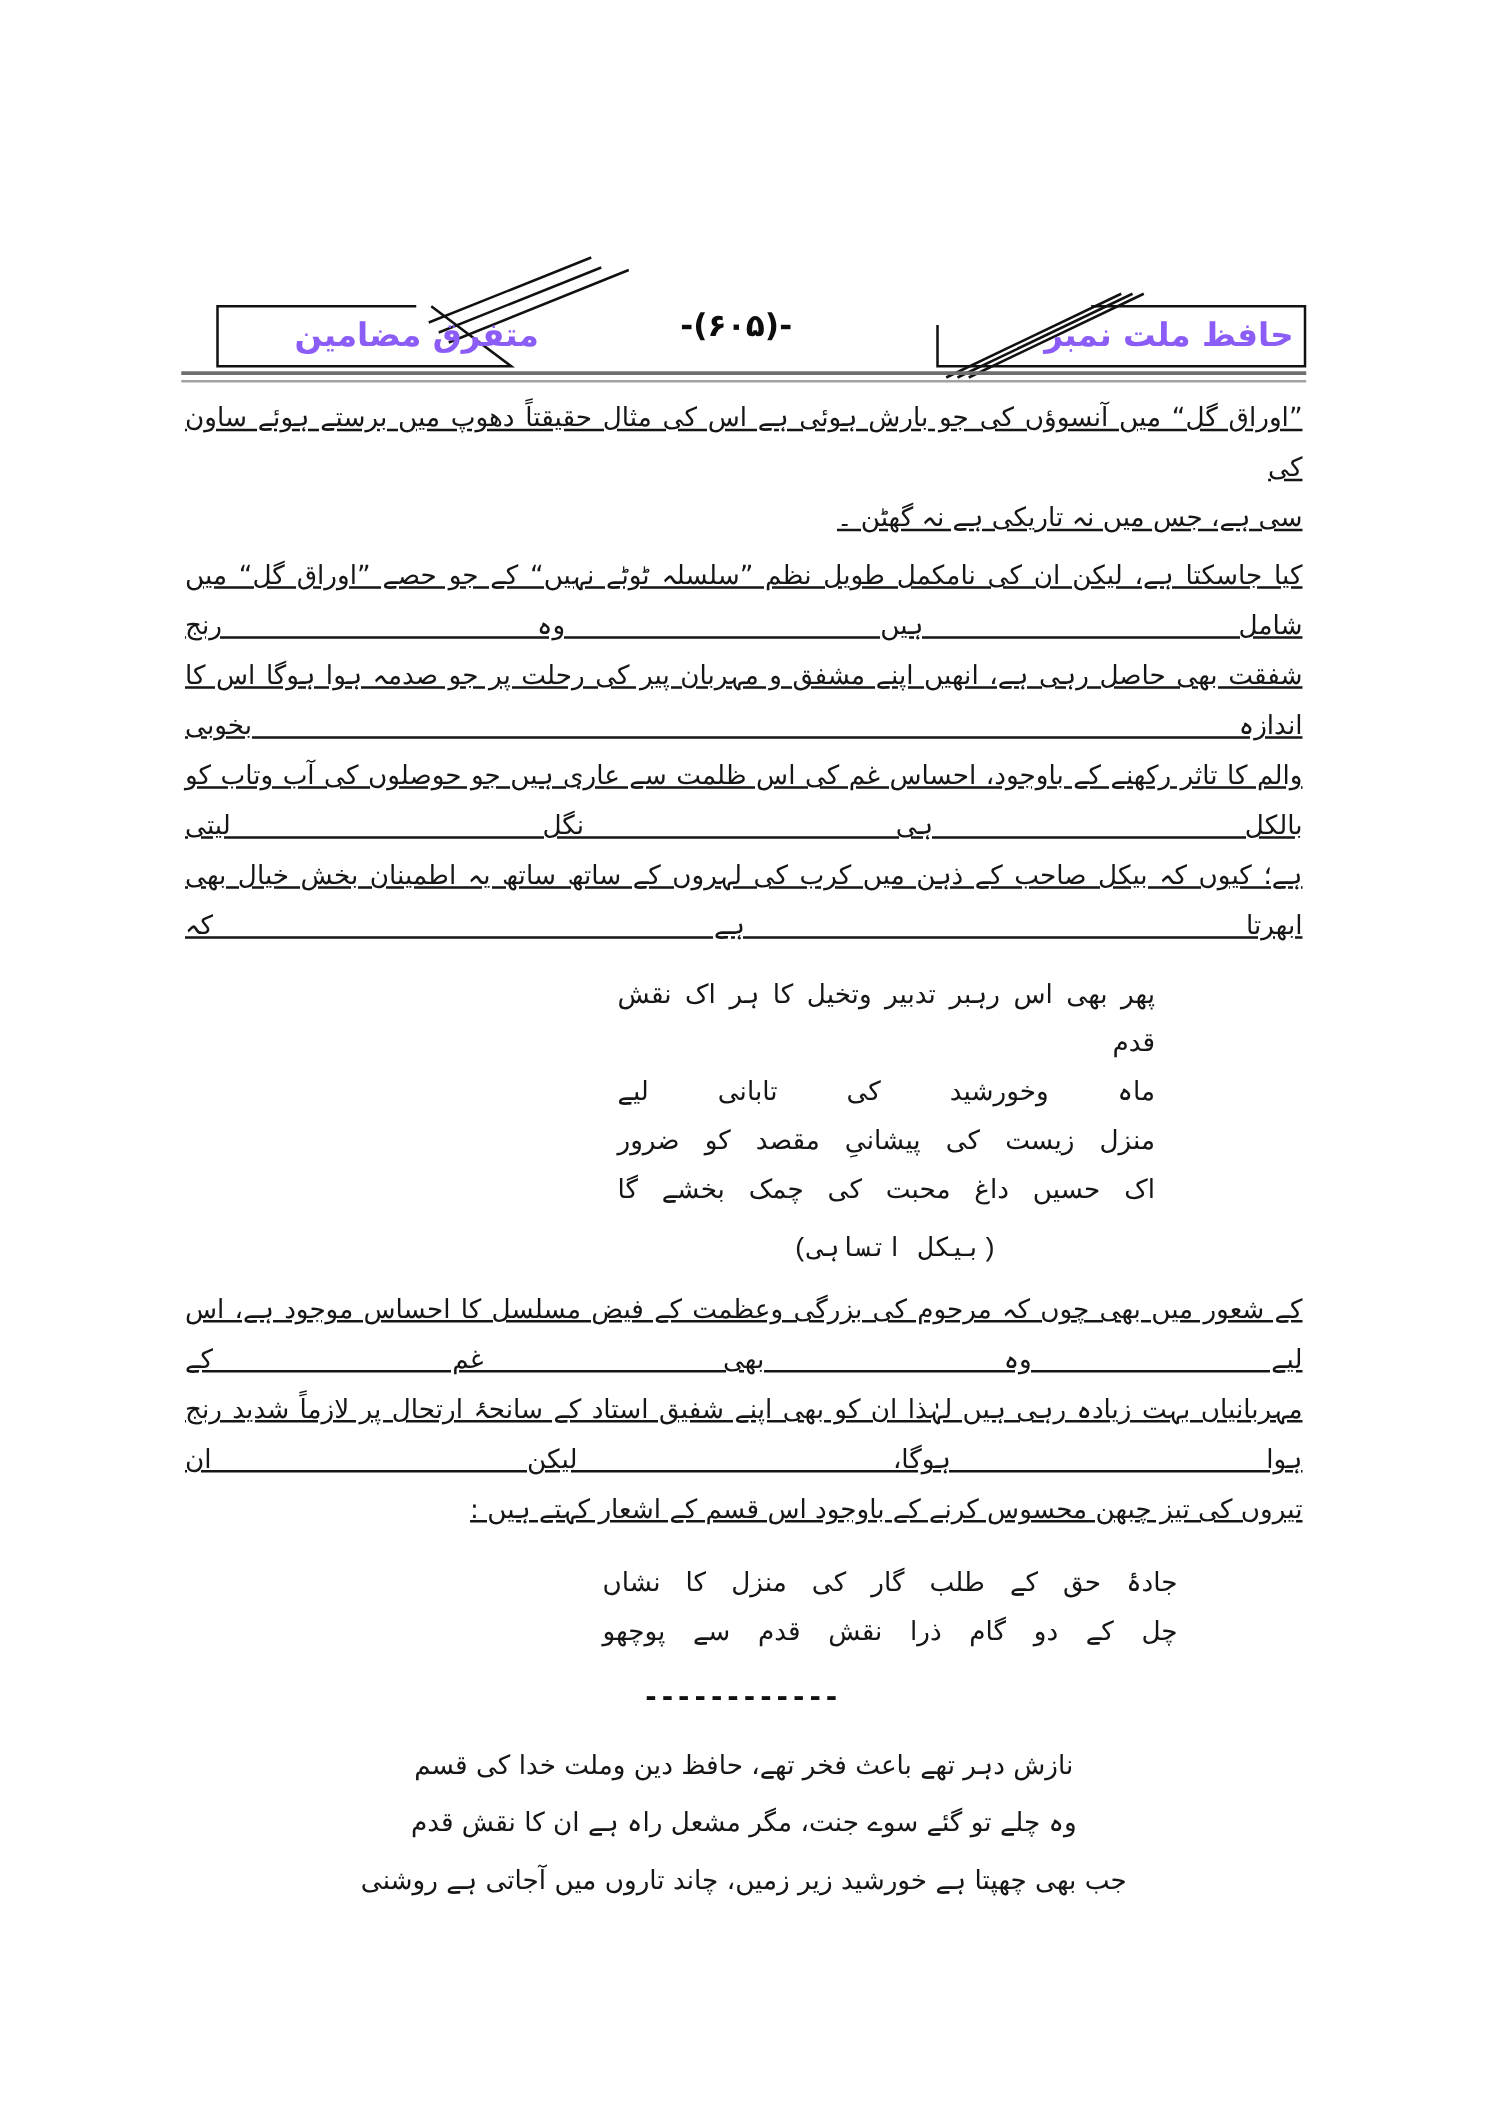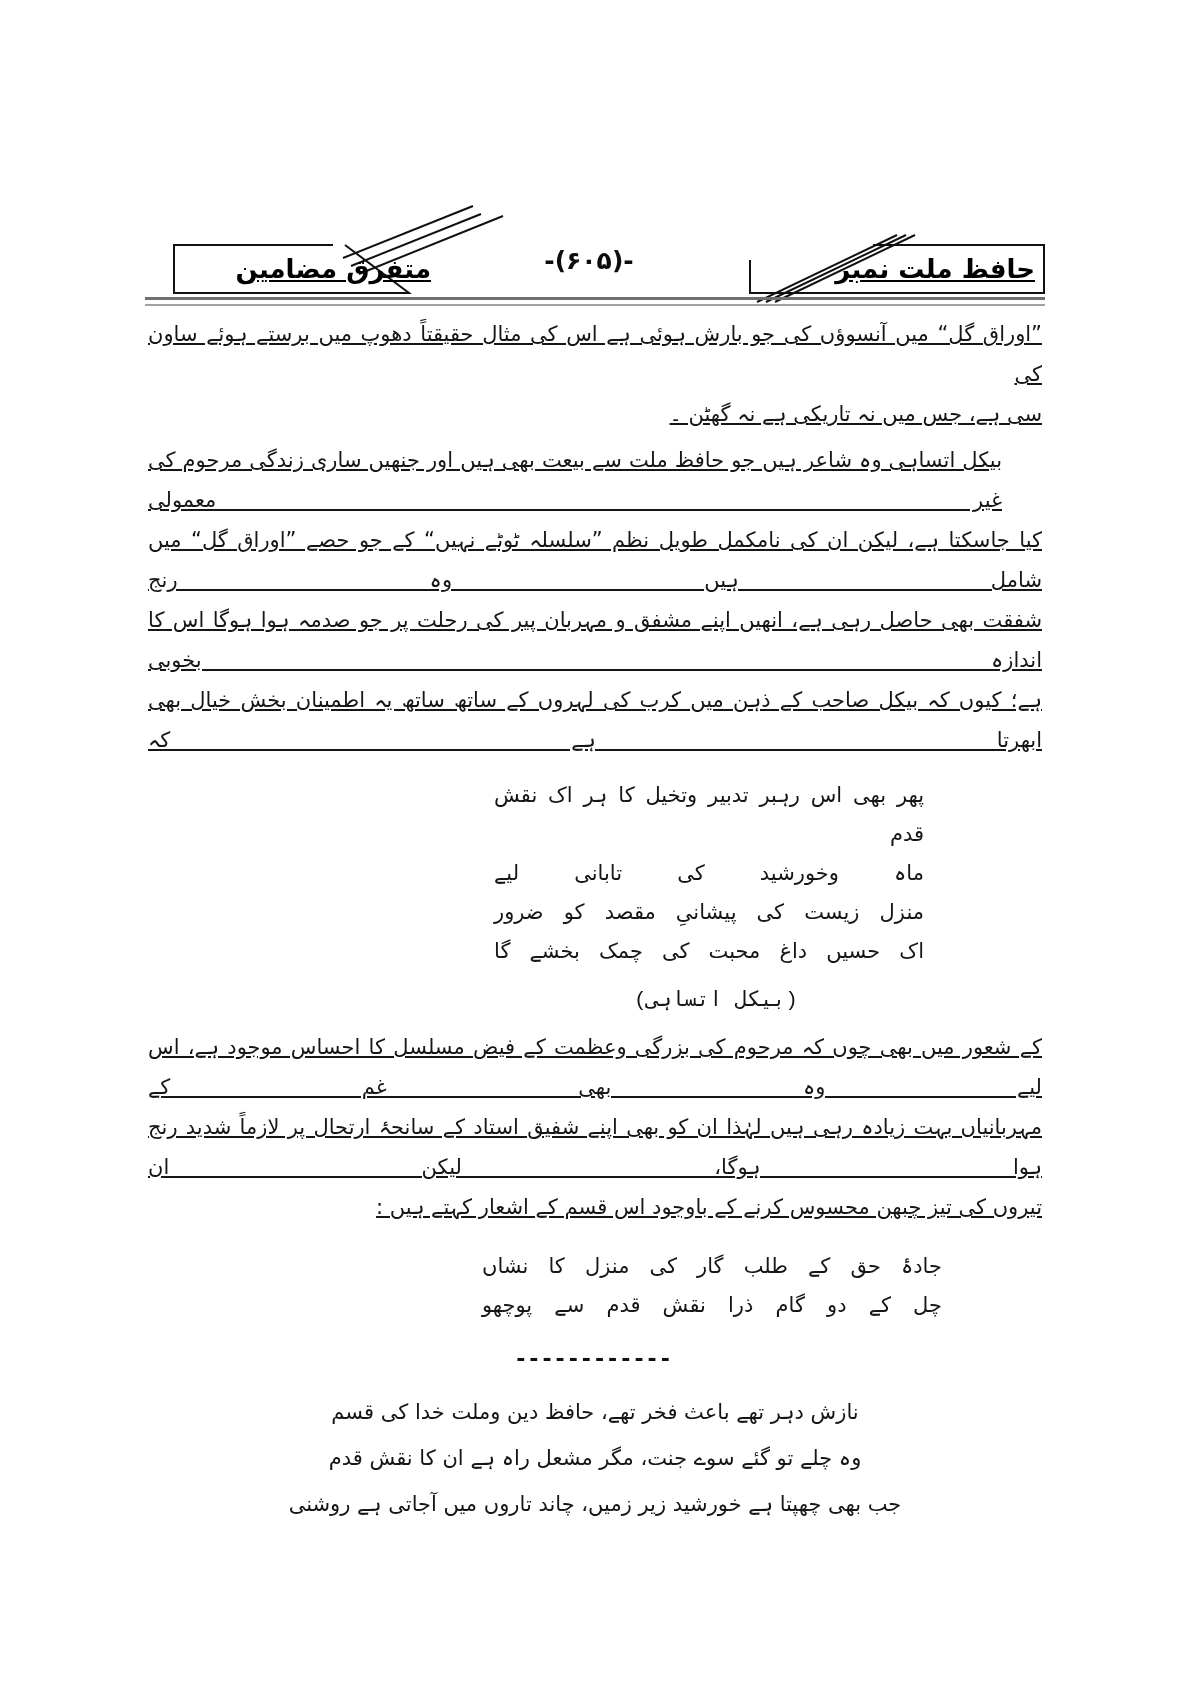--- a/index.html
+++ b/index.html
@@ -12,23 +12,22 @@
     color:#161616;
     direction:rtl;
   }
   
   .header{position:absolute;top:240px;left:145px;width:900px;height:56px;}
   .hbox{position:absolute;top:4px;height:50px;}
   .hbox svg{position:absolute;top:0;left:0;overflow:visible;}
   .hbox-text{
     position:absolute;top:0;left:0;right:0;bottom:0;
     display:flex;align-items:center;
-    font-weight:bold;font-size:26px;color:#000000;
+    font-weight:bold;font-size:26px;color:#8b5cf6;
     white-space:nowrap;
-    text-decoration:underline;
   }
   .hbox-right{right:0;width:296px;}
   .hbox-right .hbox-text{justify-content:flex-start;padding-right:10px;}
   .hbox-left{left:28px;width:272px;}
   .hbox-left .hbox-text{justify-content:flex-start;padding-right:14px;}
   .page-num{
     position:absolute;left:0;right:12px;top:6px;text-align:center;
     font-size:25px;font-weight:bold;color:#0d0d0d;direction:ltr;
   }
   .rule{
@@ -91,23 +90,23 @@
   <div class="rule"></div>
 
   <div class="content">
 
     <div class="para">
       <div class="line">”اوراق گل“ میں آنسوؤں کی جو بارش ہوئی ہے اس کی مثال حقیقتاً دھوپ میں برستے ہوئے ساون کی</div>
       <div class="line end">سی ہے، جس میں نہ تاریکی ہے نہ گھٹن ۔</div>
     </div>
 
     <div class="para">
-      <div class="line indent">بیکل اتساہی وہ شاعر ہیں جو حافظ ملت سے بیعت بھی ہیں اور جنھیں ساری زندگی مرحوم کی غیر معمولی</div>
       <div class="line">کیا جاسکتا ہے، لیکن ان کی نامکمل طویل نظم ”سلسلہ ٹوٹے نہیں“ کے جو حصے ”اوراق گل“ میں شامل ہیں وہ رنج</div>
       <div class="line">شفقت بھی حاصل رہی ہے، انھیں اپنے مشفق و مہربان پیر کی رحلت پر جو صدمہ ہوا ہوگا اس کا اندازہ بخوبی</div>
+      <div class="line">والم کا تاثر رکھنے کے باوجود، احساس غم کی اس ظلمت سے عاری ہیں جو حوصلوں کی آب وتاب کو بالکل ہی نگل لیتی</div>
       <div class="line">ہے؛ کیوں کہ بیکل صاحب کے ذہن میں کرب کی لہروں کے ساتھ ساتھ یہ اطمینان بخش خیال بھی ابھرتا ہے کہ</div>
     </div>
 
     <div class="verse verse-1">
       <div class="vline">پھر بھی اس رہبر تدبیر وتخیل کا ہر اک نقش قدم</div>
       <div class="vline">ماہ وخورشید کی تابانی لیے</div>
       <div class="vline">منزل زیست کی پیشانیِ مقصد کو ضرور</div>
       <div class="vline">اک حسیں داغ محبت کی چمک بخشے گا</div>
     </div>
 

